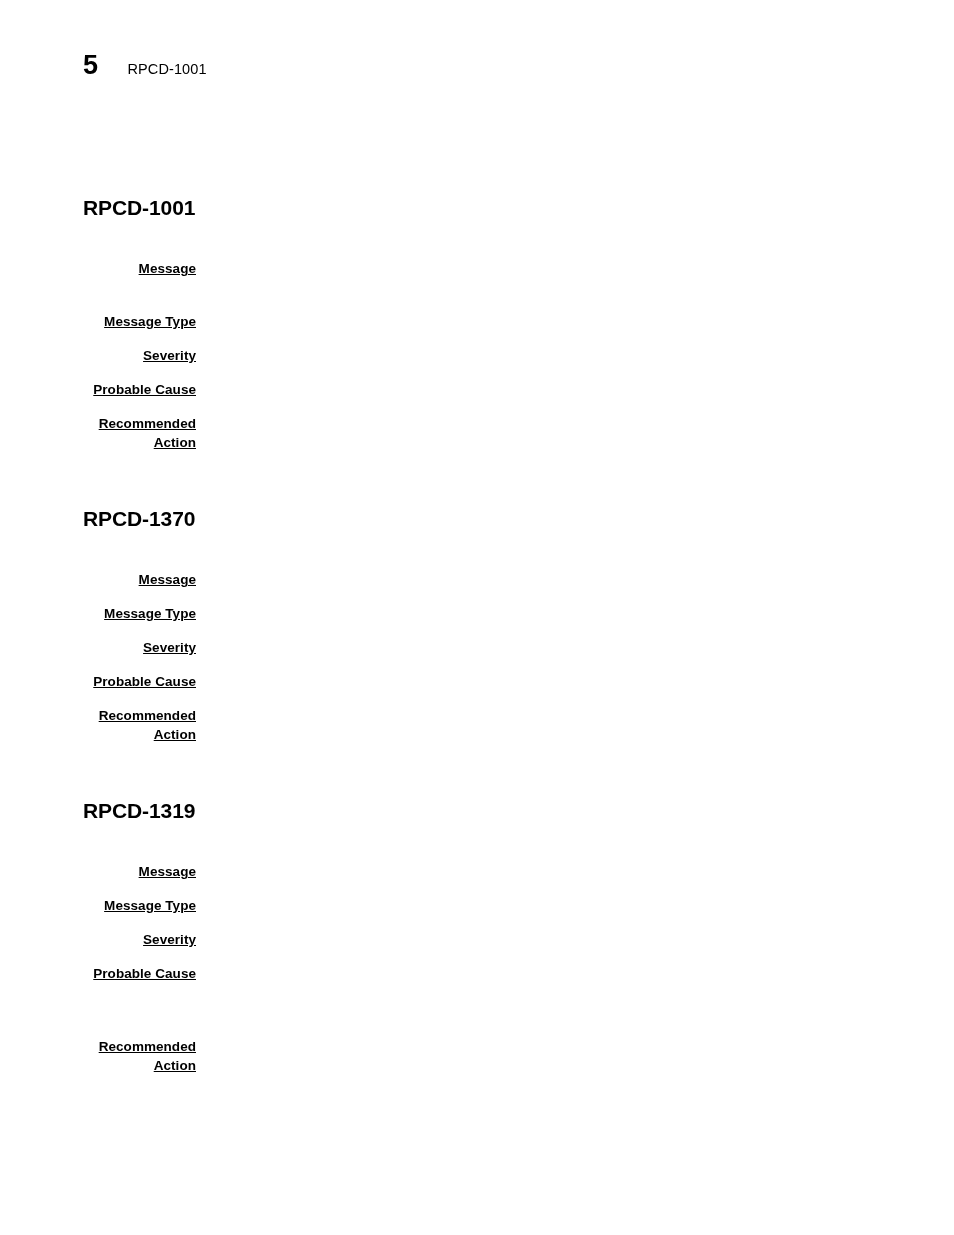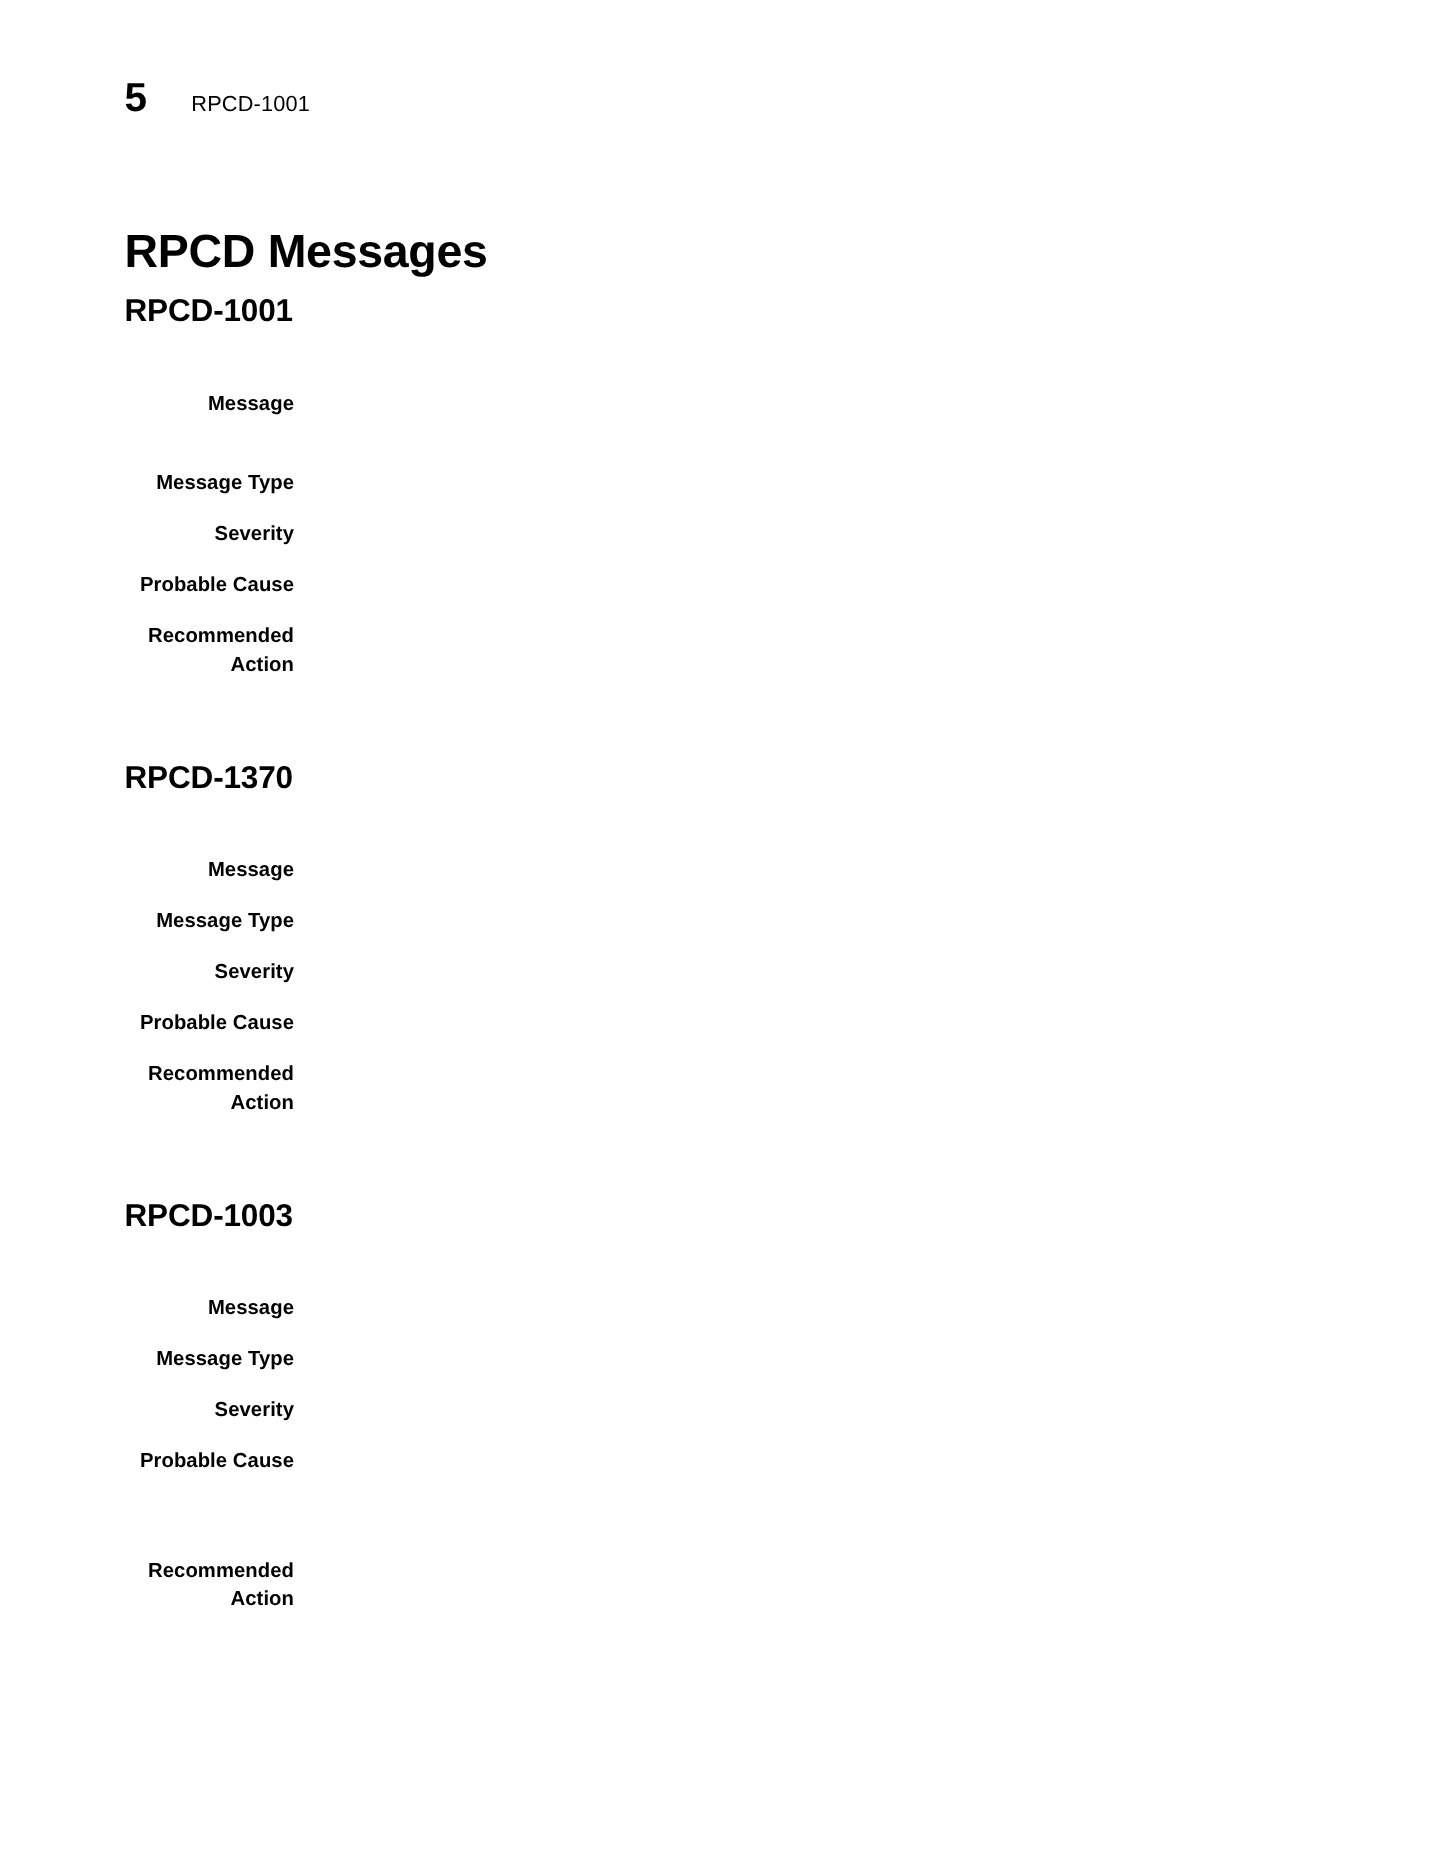--- a/index.html
+++ b/index.html
@@ -81,20 +81,21 @@
   }
   .entry-label {
     width: 113px;
     flex: 0 0 113px;
     text-align: right;
     font-size: 13.5px;
     font-weight: bold;
     line-height: 19px;
     letter-spacing: 0.05px;
     white-space: pre-line;
+    text-decoration: underline;
   }
   .entry-value {
     flex: 1 1 auto;
     padding-left: 22px;
     font-size: 13.5px;
     font-weight: normal;
     line-height: 19px;
     min-height: 19px;
     white-space: pre-line;
   }
@@ -109,21 +110,20 @@
 </head>
 <body>
 
 <div class="page">
 
   <div class="running-header">
     <span class="chapter-number">5</span>
     <span class="header-label">RPCD-1001</span>
   </div>
 
-  <h1 class="chapter-title">RPCD Messages</h1>
 
   <div class="content">
 
     <div class="section">
       <h2 class="section-heading">RPCD-1001</h2>
       <div class="sp-head-first"></div>
       <div class="entries">
 
         <div class="entry">
           <div class="entry-label">Message</div>
@@ -194,21 +194,21 @@
 Action</div>
           <div class="entry-value"></div>
         </div>
 
       </div>
     </div>
 
     <div class="sp-section"></div>
 
     <div class="section">
-      <h2 class="section-heading">RPCD-1003</h2>
+      <h2 class="section-heading">RPCD-1319</h2>
       <div class="sp-head-first"></div>
       <div class="entries">
 
         <div class="entry">
           <div class="entry-label">Message</div>
           <div class="entry-value"></div>
         </div>
         <div class="sp-gap-sm"></div>
 
         <div class="entry">

